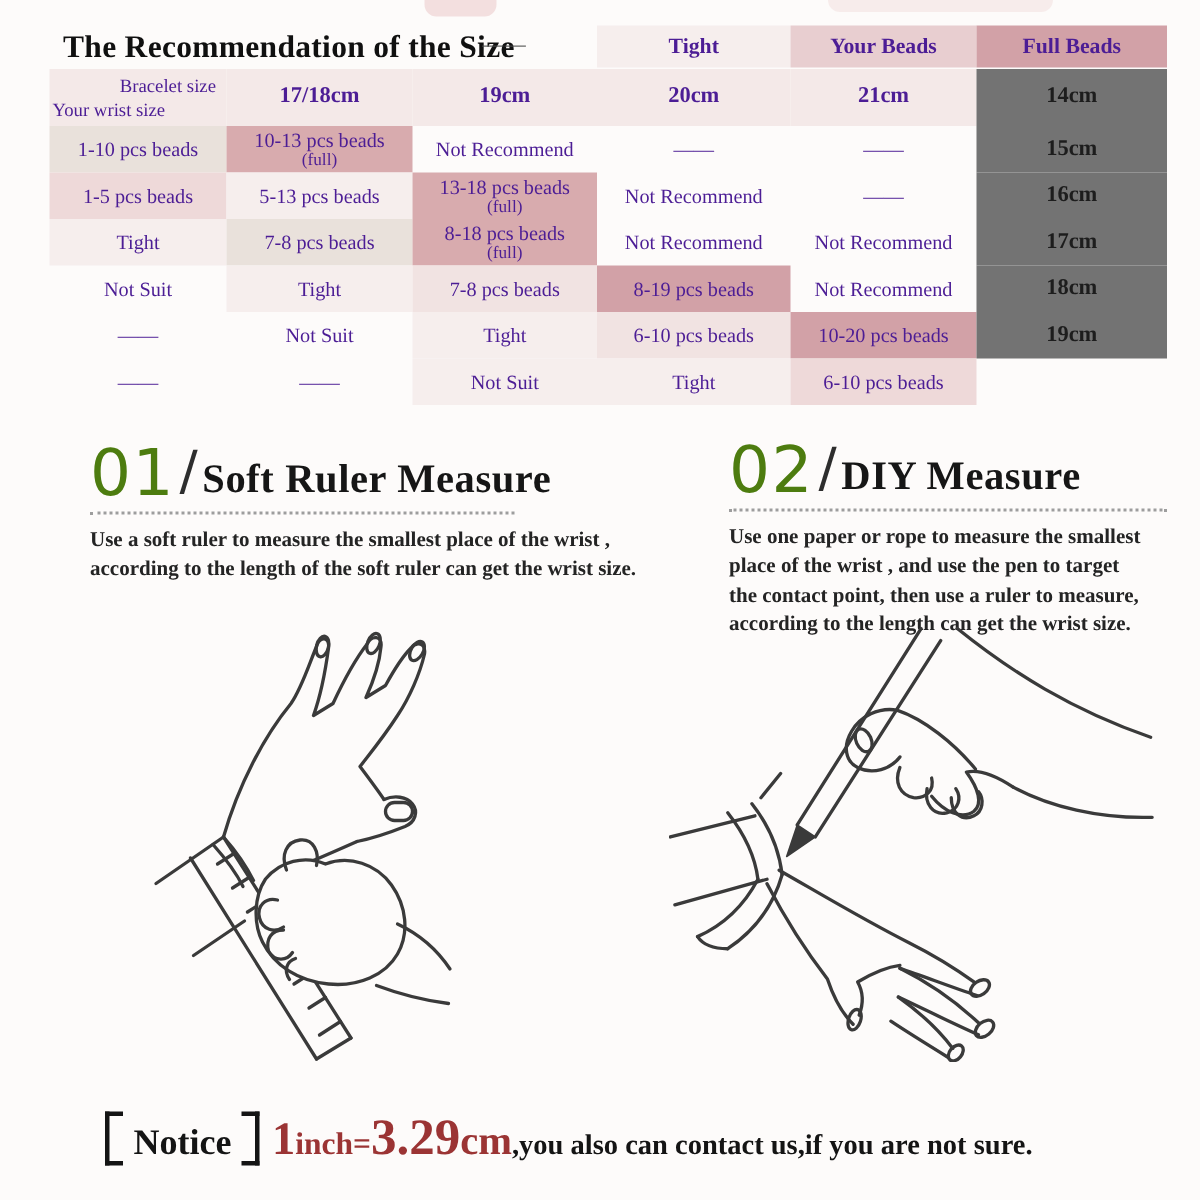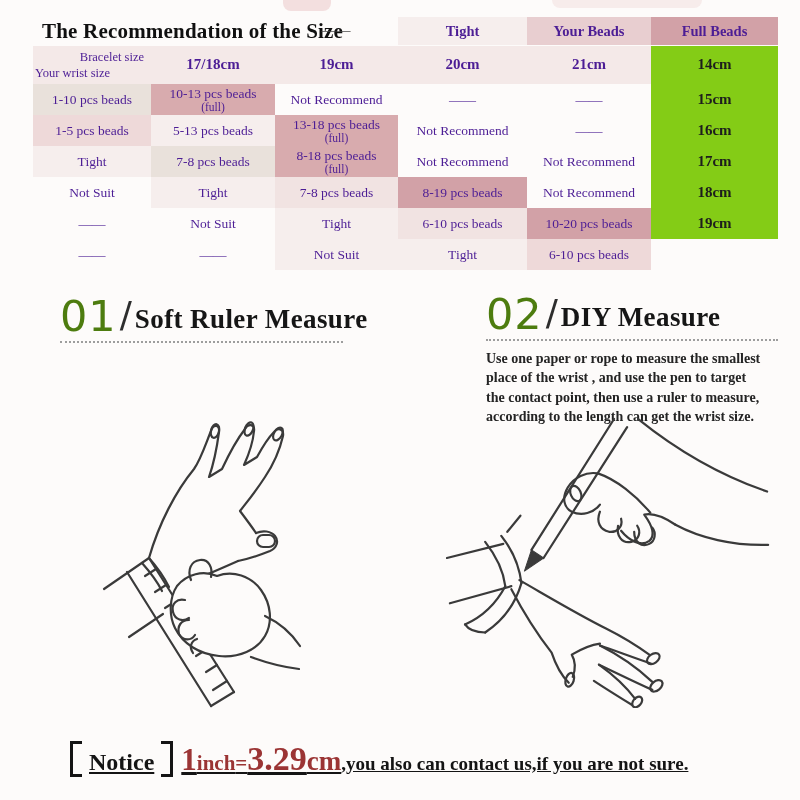--- a/index.html
+++ b/index.html
@@ -24,21 +24,21 @@
          font-size:13.5px;color:#4c1d95;line-height:1.15;text-align:center;}
   .title-cell{grid-column:1/3;flex-direction:row;justify-content:flex-start;
               padding-left:9px;white-space:nowrap;overflow:visible;
               font-size:21px;font-weight:700;color:#101010;letter-spacing:.2px;}
   .dash{font-size:14px;color:#4a4a4a;letter-spacing:1px;}
   .legend-cell{width:100%;height:28px;align-self:center;font-size:14.5px;font-weight:600;}
   .hdr{background:#f4e9e8;font-size:15px;font-weight:600;}
   .corner{position:relative;background:#f4e9e8;}
   .corner-top{position:absolute;top:4px;right:7px;font-size:12.5px;font-weight:400;}
   .corner-bottom{position:absolute;bottom:4px;left:2px;font-size:12.5px;font-weight:400;}
-  .row-label{background:#84cc16;font-size:15px;font-weight:600;color:#1d1d1d;}
+  .row-label{background:#737373;font-size:15px;font-weight:600;color:#1d1d1d;}
   .cell-main{font-size:13.5px;}
   .cell-sub{font-size:11.5px;line-height:1;}
   .cell-sub:empty{display:none;}
   .tone-none{background:transparent;}
   .tone-faint{background:#f6eeed;}
   .tone-tan{background:#e9e1db;}
   .tone-soft{background:#f1e3e2;}
   .tone-light{background:#eed9d9;}
   .tone-rose{background:#e8ced0;}
   .tone-mid{background:#d8abae;}
@@ -63,21 +63,21 @@
   
   .illus{position:absolute;}
   #illus1{left:98px;top:420px;width:302px;height:290px;}
   #illus2{left:446px;top:416px;width:324px;height:292px;}
   .ink{stroke:#3a3a3a;stroke-width:2.2;fill:none;stroke-linecap:round;stroke-linejoin:round;}
   .ink-fill{stroke:#3a3a3a;stroke-width:2.2;fill:#fdfbfa;stroke-linejoin:round;}
   .solid{fill:#3a3a3a;stroke:#3a3a3a;stroke-width:1;}
 
   
   #notice{position:absolute;left:70px;top:740px;display:flex;align-items:baseline;
-          color:#141414;white-space:nowrap;text-decoration:underline;}
+          color:#141414;white-space:nowrap;}
   .bk{display:inline-block;width:9px;height:30px;align-self:center;
       border-top:3.5px solid #141414;border-bottom:3.5px solid #141414;}
   .bk-open{border-left:3.5px solid #141414;margin-right:7px;}
   .bk-close{border-right:3.5px solid #141414;margin-left:7px;margin-right:8px;}
   .notice-label{font-size:24px;font-weight:600;}
   .red{color:#9b3434;font-weight:700;}
   .r-big{font-size:31px;}
   .r-mid{font-size:21px;}
   .r-val{font-size:34px;}
   .r-unit{font-size:27px;}
@@ -218,20 +218,22 @@
     </div>
 </div>
 
 <div id="sec1" class="sec">
   <div class="sec-head">
     <span class="sec-num">01</span>
     <span class="sec-slash">/</span>
     <span class="sec-title">Soft Ruler Measure</span>
   </div>
   <div class="sec-dots"></div>
+  <div class="sec-desc">Use a soft ruler to measure the smallest place of the wrist ,
+according to the length of the soft ruler can get the wrist size.</div>
 </div>
 
 <div id="sec2" class="sec">
   <div class="sec-head">
     <span class="sec-num">02</span>
     <span class="sec-slash">/</span>
     <span class="sec-title">DIY Measure</span>
   </div>
   <div class="sec-dots"></div>
   <div class="sec-desc">Use one paper or rope to measure the smallest

